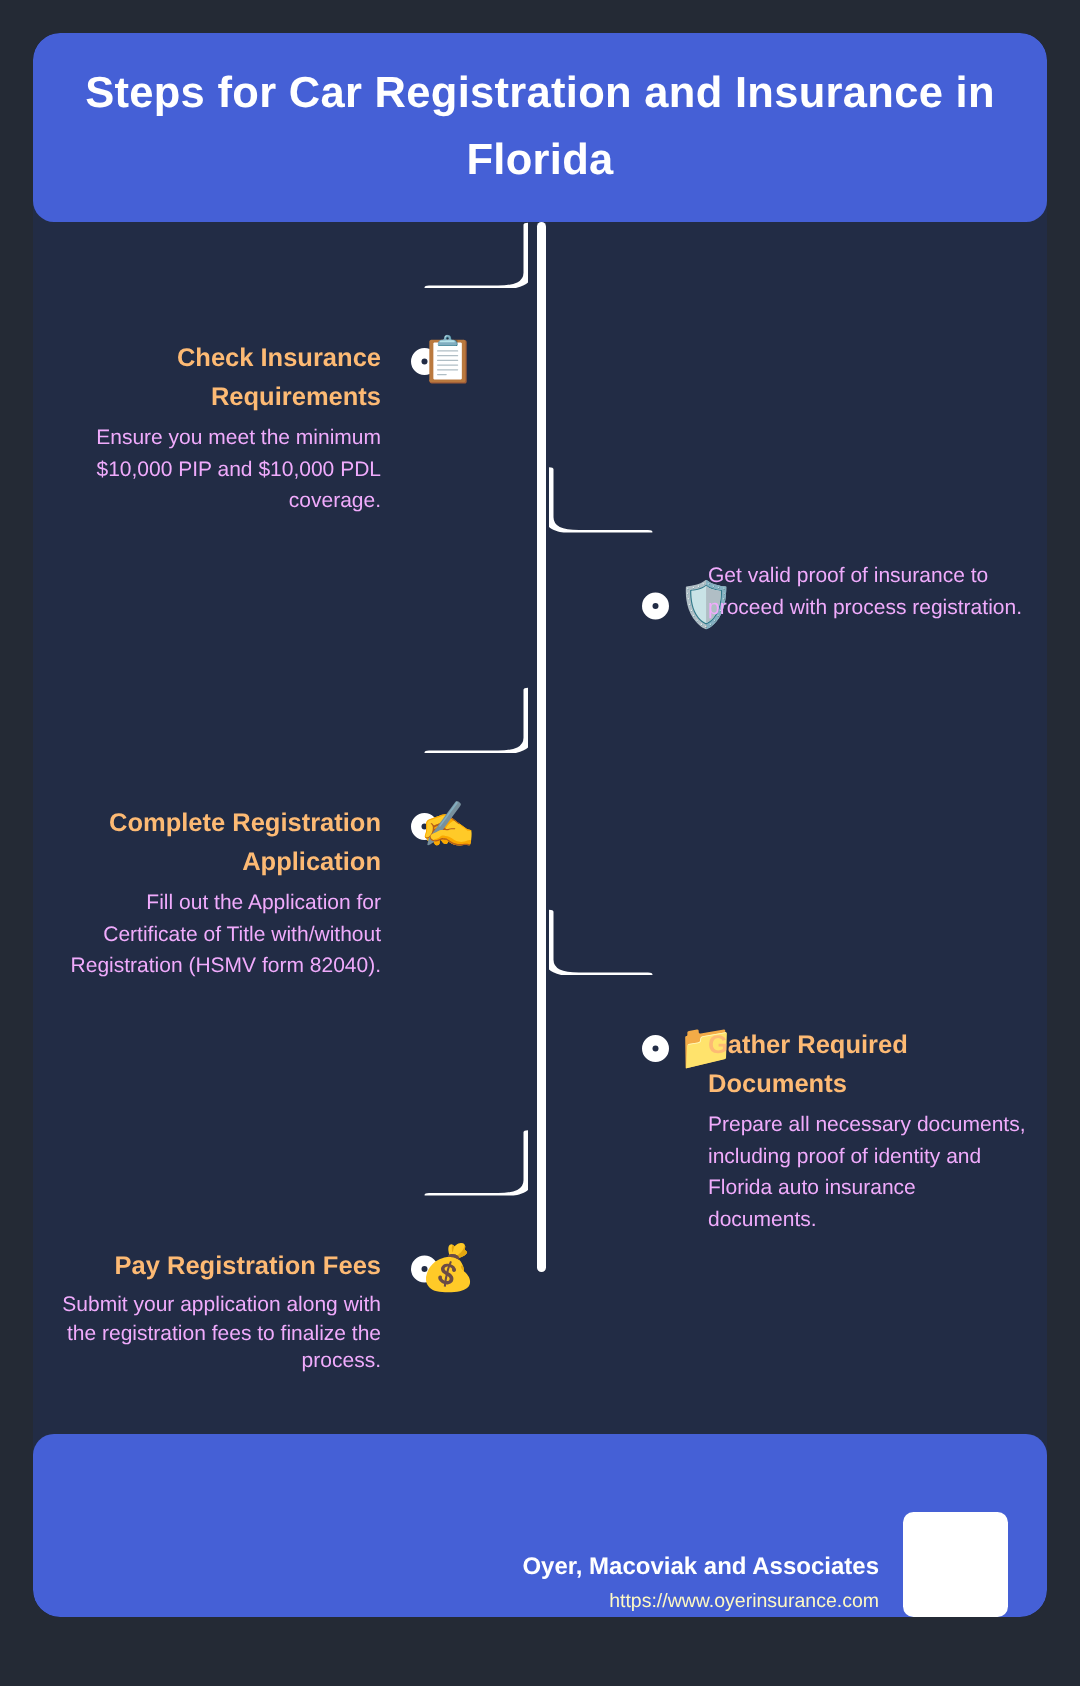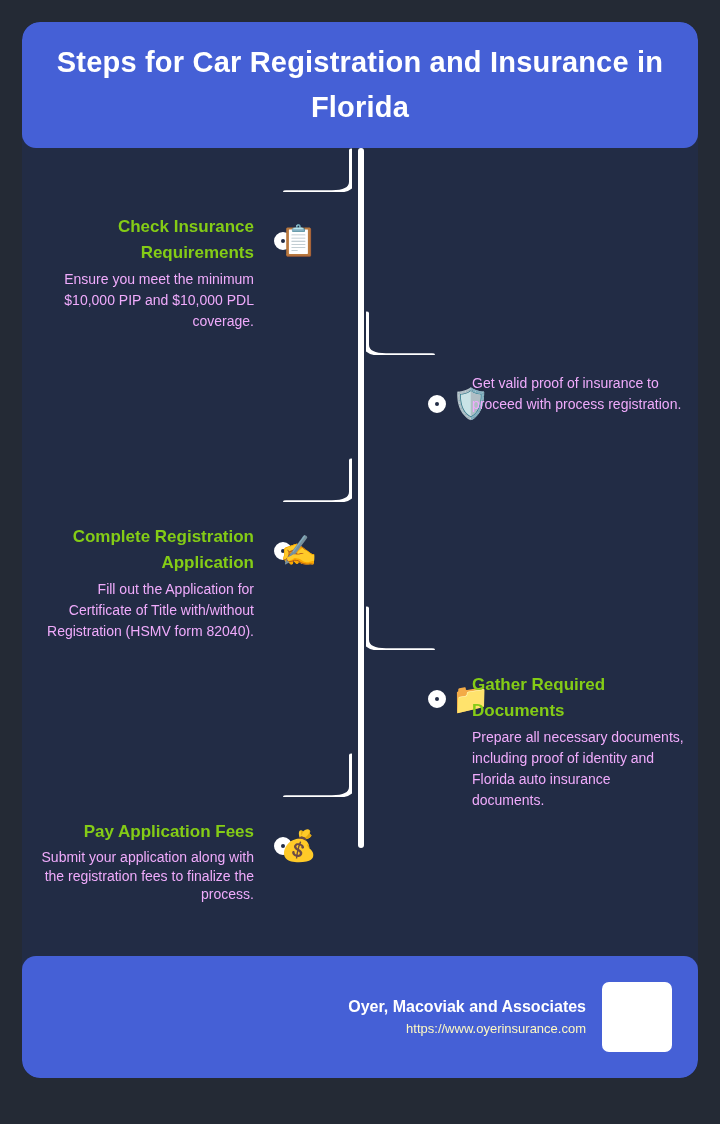--- a/index.html
+++ b/index.html
@@ -132,25 +132,25 @@
   .step.left .content {
     left: 18px;
     text-align: right;
   }
   .step.right .content {
     left: 450px;
     text-align: left;
   }
 
   .step-title {
-    color: #84cc16;
+    color: #fdba74;
     font-size: 17px;
     font-weight: bold;
     line-height: 1.52;
-    margin: 4px 0 3px 0;
+    margin: 16px 0 3px 0;
   }
   .step-desc {
     color: #f0abfc;
     font-size: 14px;
     line-height: 1.5;
     margin: 0;
   }
 
   
   #step-1 { top: 0px; }
@@ -165,21 +165,21 @@
   
   .footer {
     position: absolute;
     left: 0;
     bottom: 0;
     width: 676px;
     height: 122px;
     background: #4560d6;
     border-radius: 14px 14px 18px 18px;
     display: flex;
-    align-items: center;
+    align-items: flex-end;
     justify-content: flex-end;
     box-sizing: border-box;
     padding: 0 26px 0 0;
   }
   .footer-text {
     text-align: right;
     margin-right: 16px;
   }
   .footer-company {
     color: #ffffff;
@@ -269,21 +269,21 @@
 
     <div class="step left" id="step-5">
       <div class="connector">
         <svg class="elbow" viewBox="0 0 72 44" preserveAspectRatio="none">
           <path d="M72 4 L72 72 Q72 93 52 93 L6 93" fill="none" stroke="#ffffff" stroke-width="6" stroke-linecap="round" transform="translate(0,0) scale(1,0.47)"></path>
         </svg>
       </div>
       <div class="node"></div>
       <div class="icon">💰</div>
       <div class="content">
-        <p class="step-title">Pay Application Fees</p>
+        <p class="step-title">Pay Registration Fees</p>
         <p class="step-desc">Submit your application along with the registration fees to finalize the process.</p>
       </div>
     </div>
 
   </div>
 
   <div class="footer">
     <div class="footer-text">
       <div class="footer-company">Oyer, Macoviak and Associates</div>
       <div class="footer-url">https://www.oyerinsurance.com</div>

